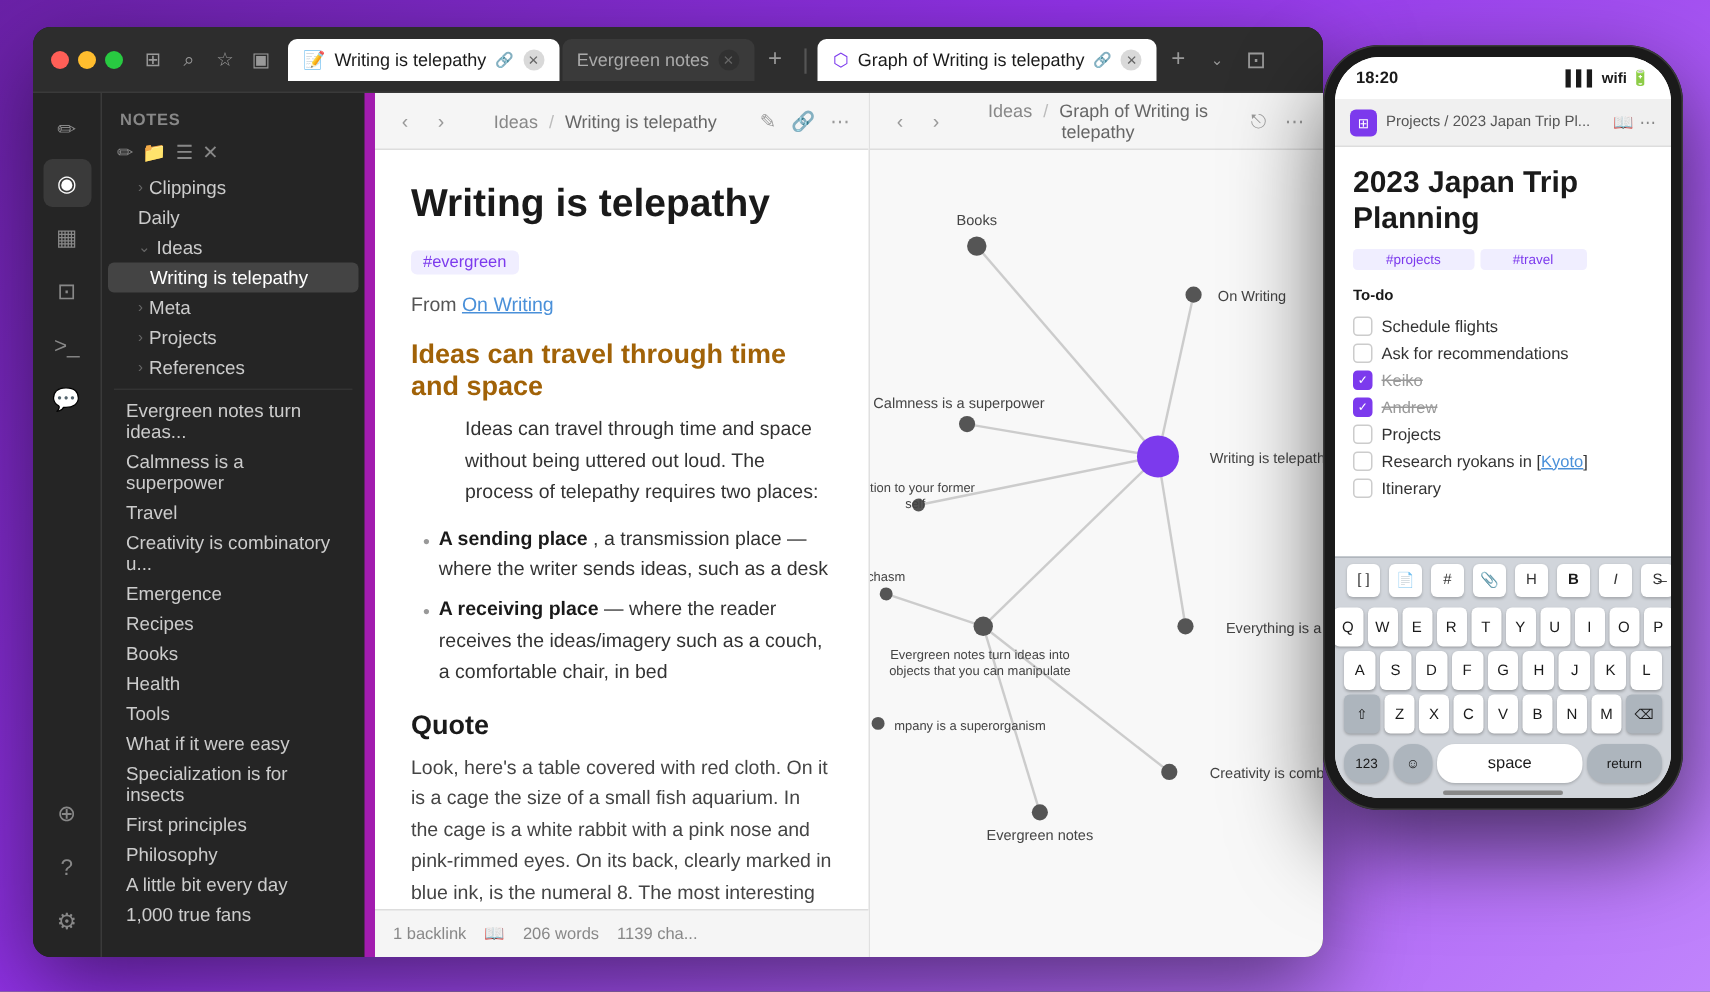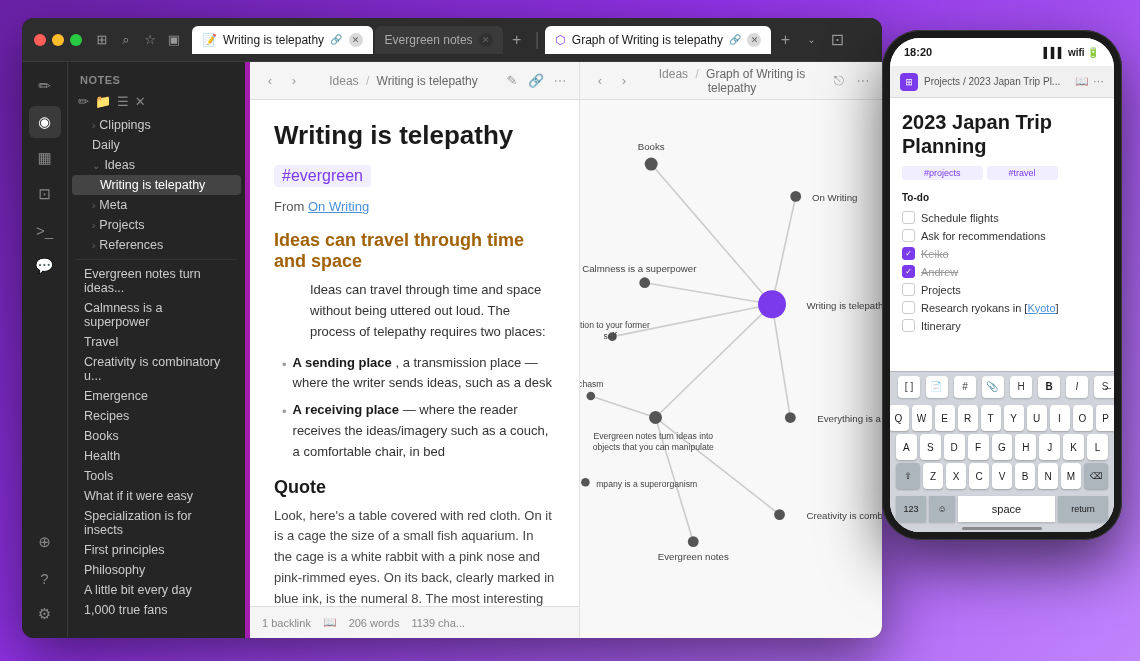--- a/index.html
+++ b/index.html
@@ -135,21 +135,21 @@
       cursor: pointer;
     }
     .icon-bar-icon.active { color: #fff; background: #3a3a3a; }
     .icon-bar-spacer { flex: 1; }
     .icon-bar-bottom { display: flex; flex-direction: column; gap: 4px; align-items: center; }
 
     
     .sidebar {
       width: 182px;
       background: #252525;
-      border-right: 5px solid #a21caf;
+      border-right: 7px solid #a21caf;
       overflow-y: auto;
       padding: 6px 0;
     }
     .sidebar-title {
       font-size: 11px;
       font-weight: 700;
       color: #888;
       padding: 6px 12px 4px;
       text-transform: uppercase;
       letter-spacing: 0.5px;
@@ -231,21 +231,21 @@
       color: #1a1a1a;
       margin-bottom: 14px;
       line-height: 1.2;
     }
     .tag-badge {
       display: inline-block;
       background: #f0eeff;
       color: #7c3aed;
       border-radius: 4px;
       padding: 2px 8px;
-      font-size: 16px;
+      font-size: 11px;
       margin-bottom: 12px;
       text-align: center;
     }
     .note-from {
       font-size: 13px;
       color: #555;
       margin-bottom: 16px;
     }
     .note-from a { color: #4a90d9; text-decoration: underline; }
     .note-heading {
@@ -471,21 +471,21 @@
     .kb-key.dark { background: #adb5bd; color: #1a1a1a; }
     .kb-bottom-row {
       display: flex;
       gap: 3px;
       padding: 0 6px 4px;
       align-items: center;
     }
     .kb-bottom-key {
       height: 26px;
       background: #adb5bd;
-      border-radius: 0;
+      border-radius: 12px;
       display: flex;
       align-items: center;
       justify-content: center;
       font-size: 9px;
       color: #1a1a1a;
       box-shadow: 0 1px 2px rgba(0,0,0,0.2);
     }
     .kb-123 { width: 30px; }
     .kb-emoji { width: 26px; }
     .kb-space { flex: 1; background: #fff; font-size: 11px; }

